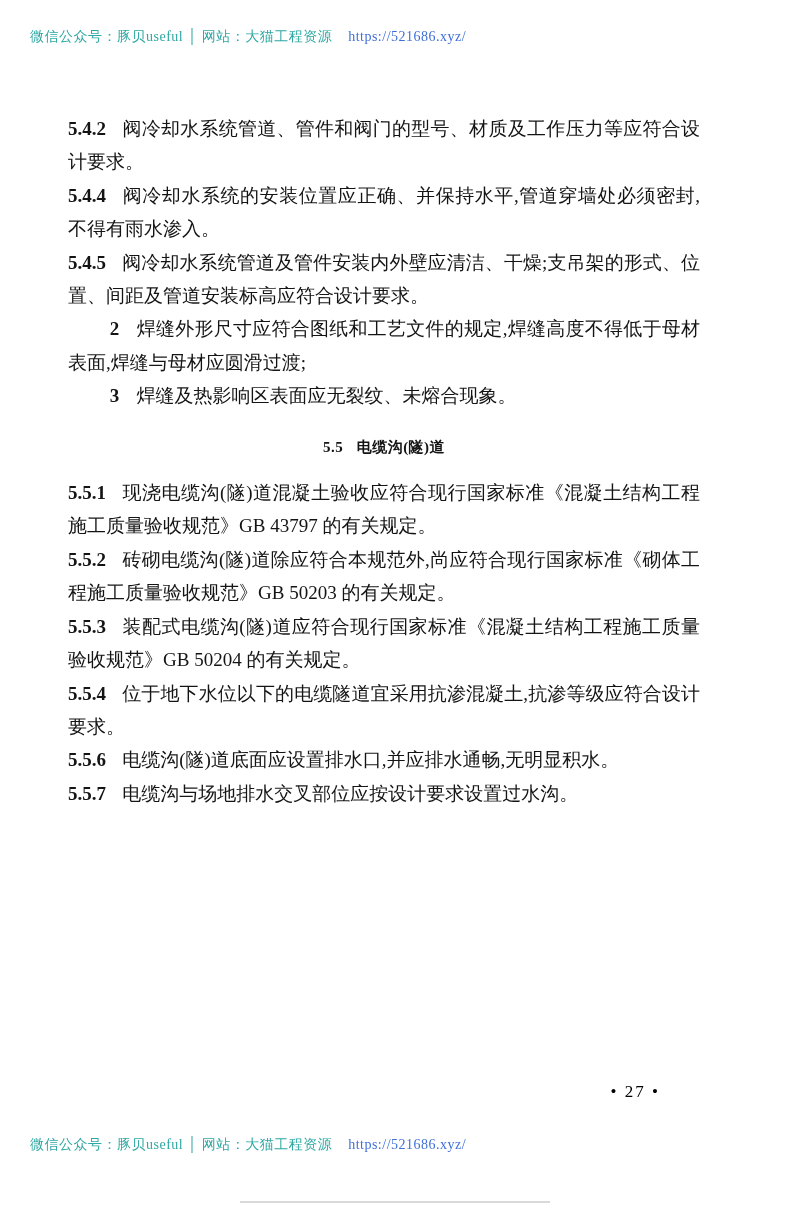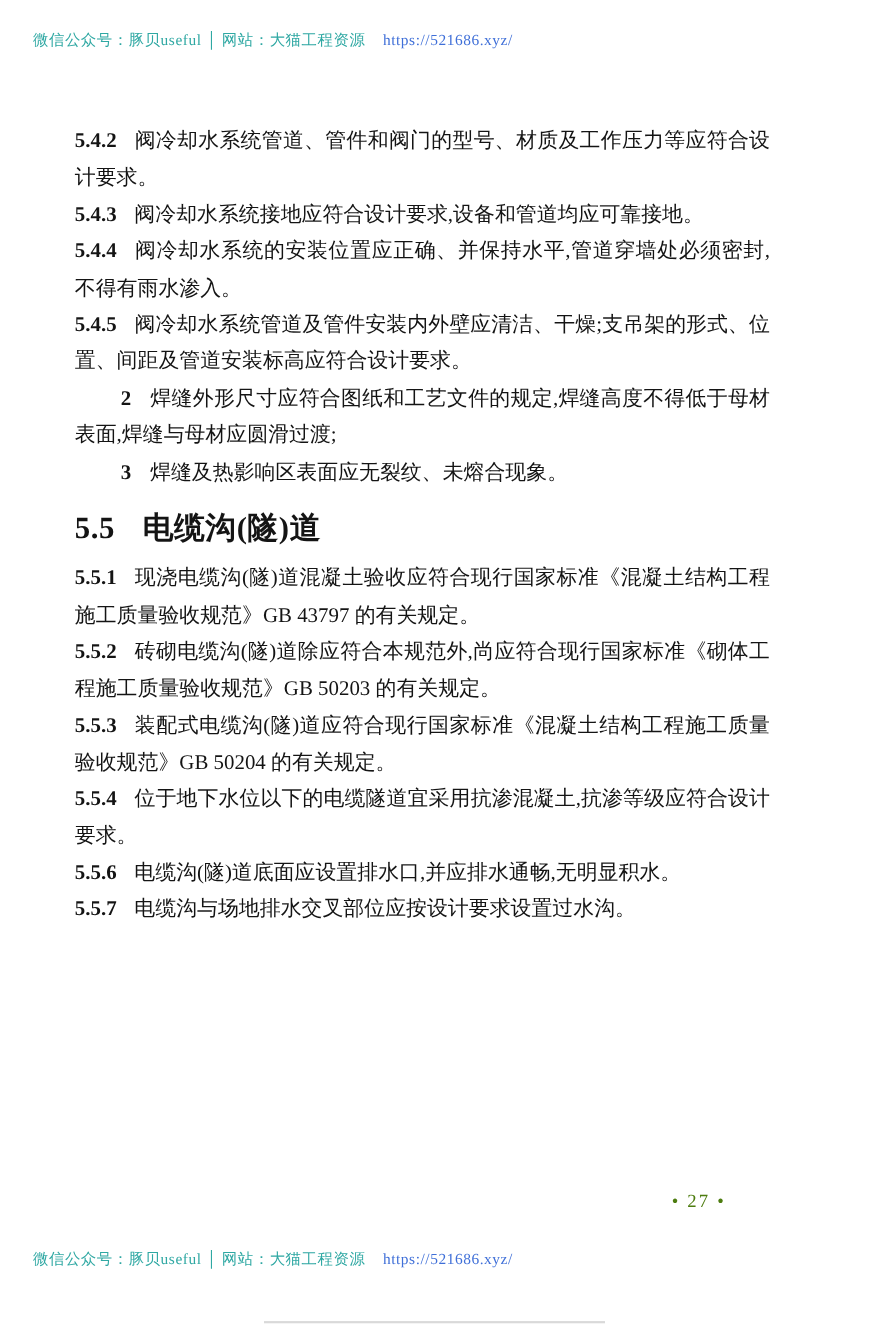--- a/index.html
+++ b/index.html
@@ -34,34 +34,35 @@
     font-size: 19px;
     line-height: 33.4px;
     color: var(--text, #141414);
     text-align: justify;
   }
   p.clause { margin: 0; }
   .num { font-weight: bold; margin-right: 0.85em; }
   p.subitem { text-indent: 2.2em; margin: 0; }
   p.subitem .num { margin-right: 0.9em; }
   h2.heading {
+    text-align: center;
     font-weight: bold;
-    font-size: 28px;
+    font-size: 15px;
     margin: 18px 0 12px 0;
     text-indent: 0;
     letter-spacing: 0.5px;
   }
   h2.heading .num { margin-right: 0.9em; }
   .pageno {
     position: absolute;
     top: 1082px;
     right: 140px;
     font-size: 17px;
     letter-spacing: 2px;
-    color: #4d7c0f;
+    color: #000000;
   }
   .scan-line {
     position: absolute;
     left: 240px;
     top: 1201px;
     width: 310px;
     height: 2px;
     background: #d9d9d9;
   }
 </style>
@@ -74,23 +75,20 @@
     <span class="wm-label">微信公众号：豚贝useful │ 网站：大猫工程资源</span>
     <span class="wm-url">https://521686.xyz/</span>
   </div>
 
   <main class="content">
 
     <p class="clause">
       <span class="num">5.4.2</span><span>阀冷却水系统管道、管件和阀门的型号、材质及工作压力等应符合设计要求。</span>
     </p>
 
-    <p class="clause">
-      <span class="num">5.4.3</span><span>阀冷却水系统接地应符合设计要求,设备和管道均应可靠接地。</span>
-    </p>
 
     <p class="clause">
       <span class="num">5.4.4</span><span>阀冷却水系统的安装位置应正确、并保持水平,管道穿墙处必须密封,不得有雨水渗入。</span>
     </p>
 
     <p class="clause">
       <span class="num">5.4.5</span><span>阀冷却水系统管道及管件安装内外壁应清洁、干燥;支吊架的形式、位置、间距及管道安装标高应符合设计要求。</span>
     </p>
 
 

